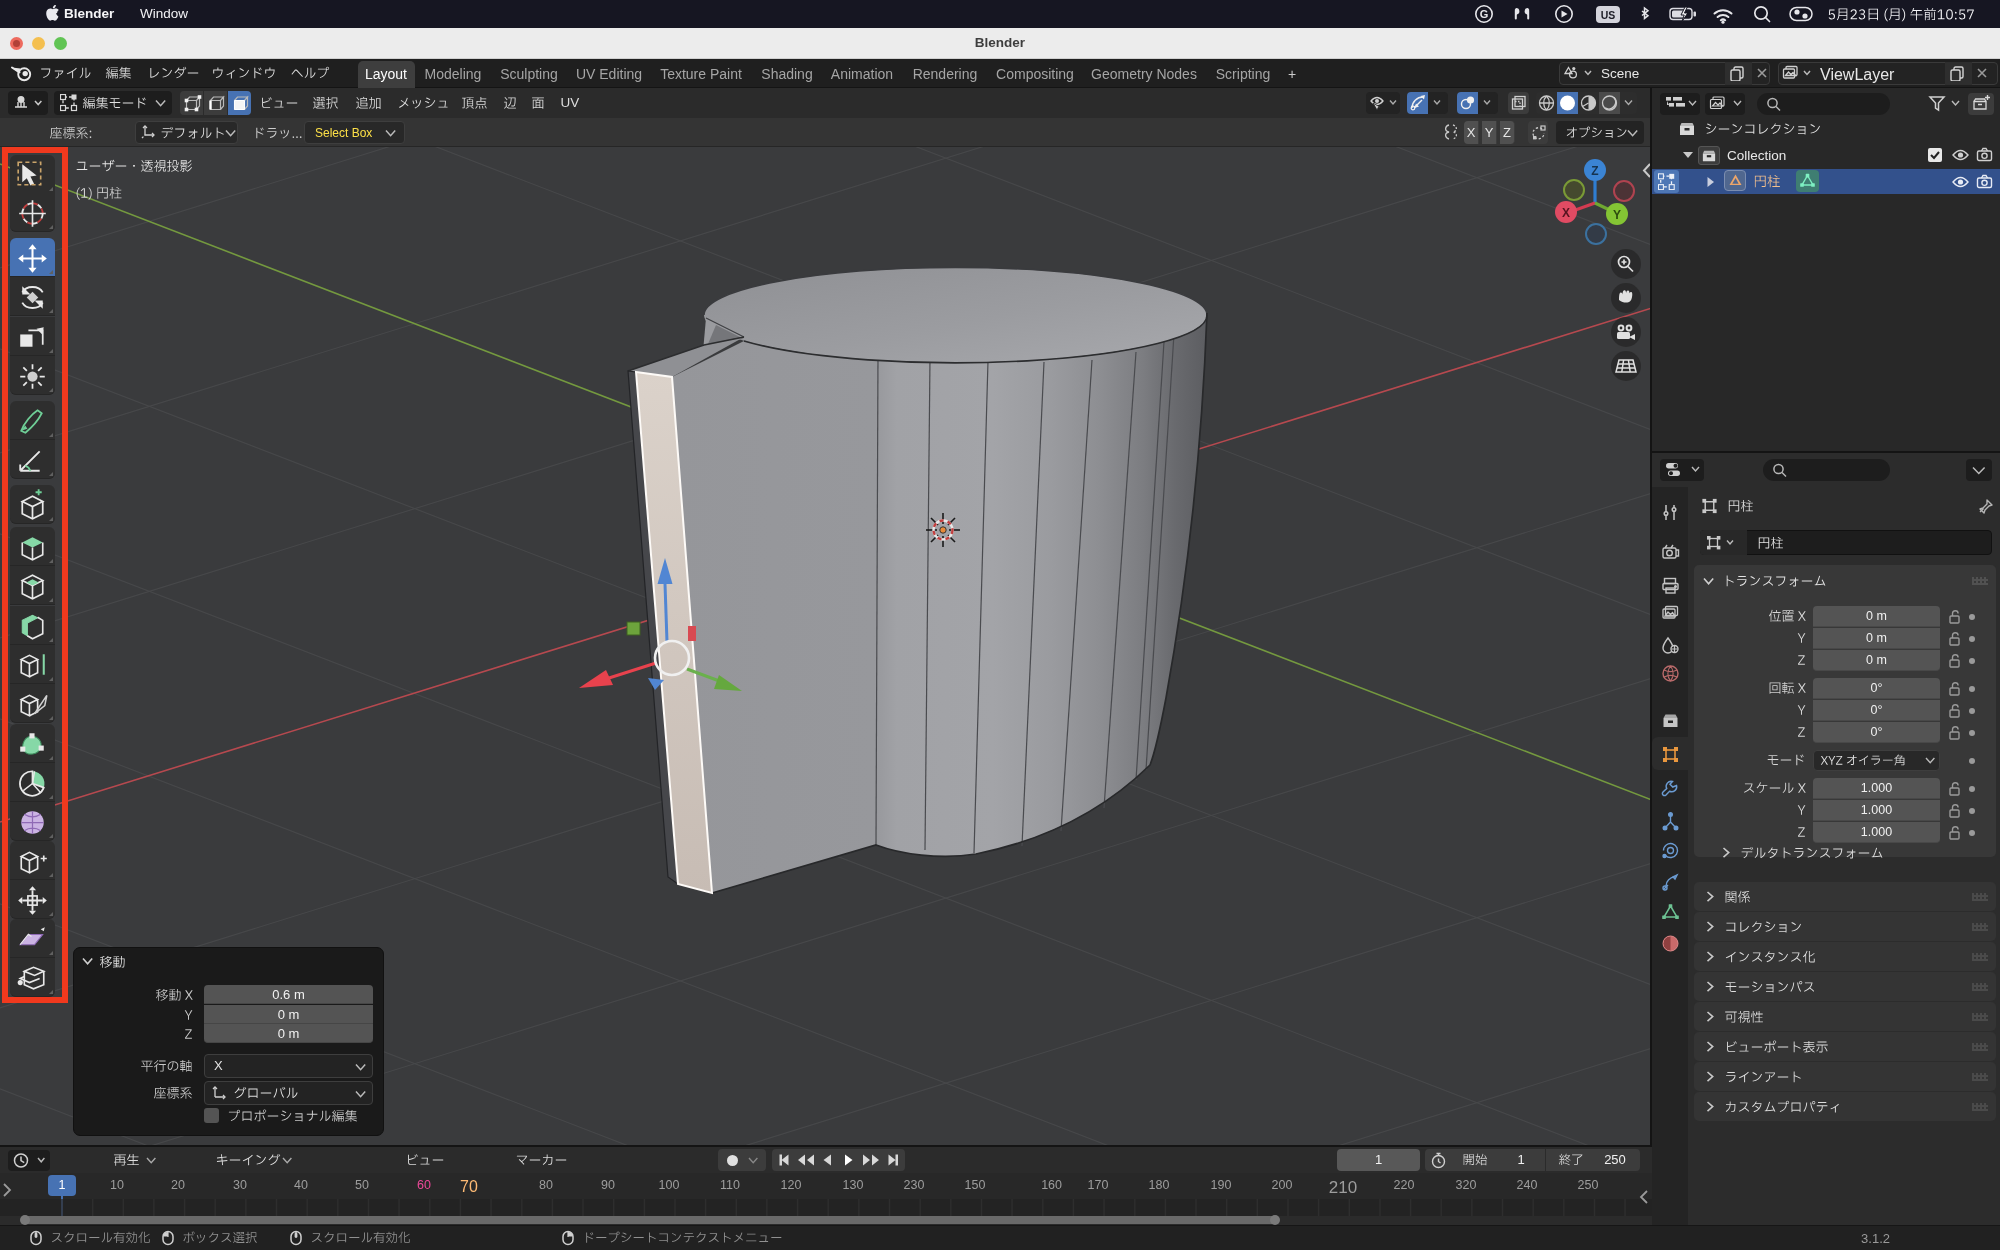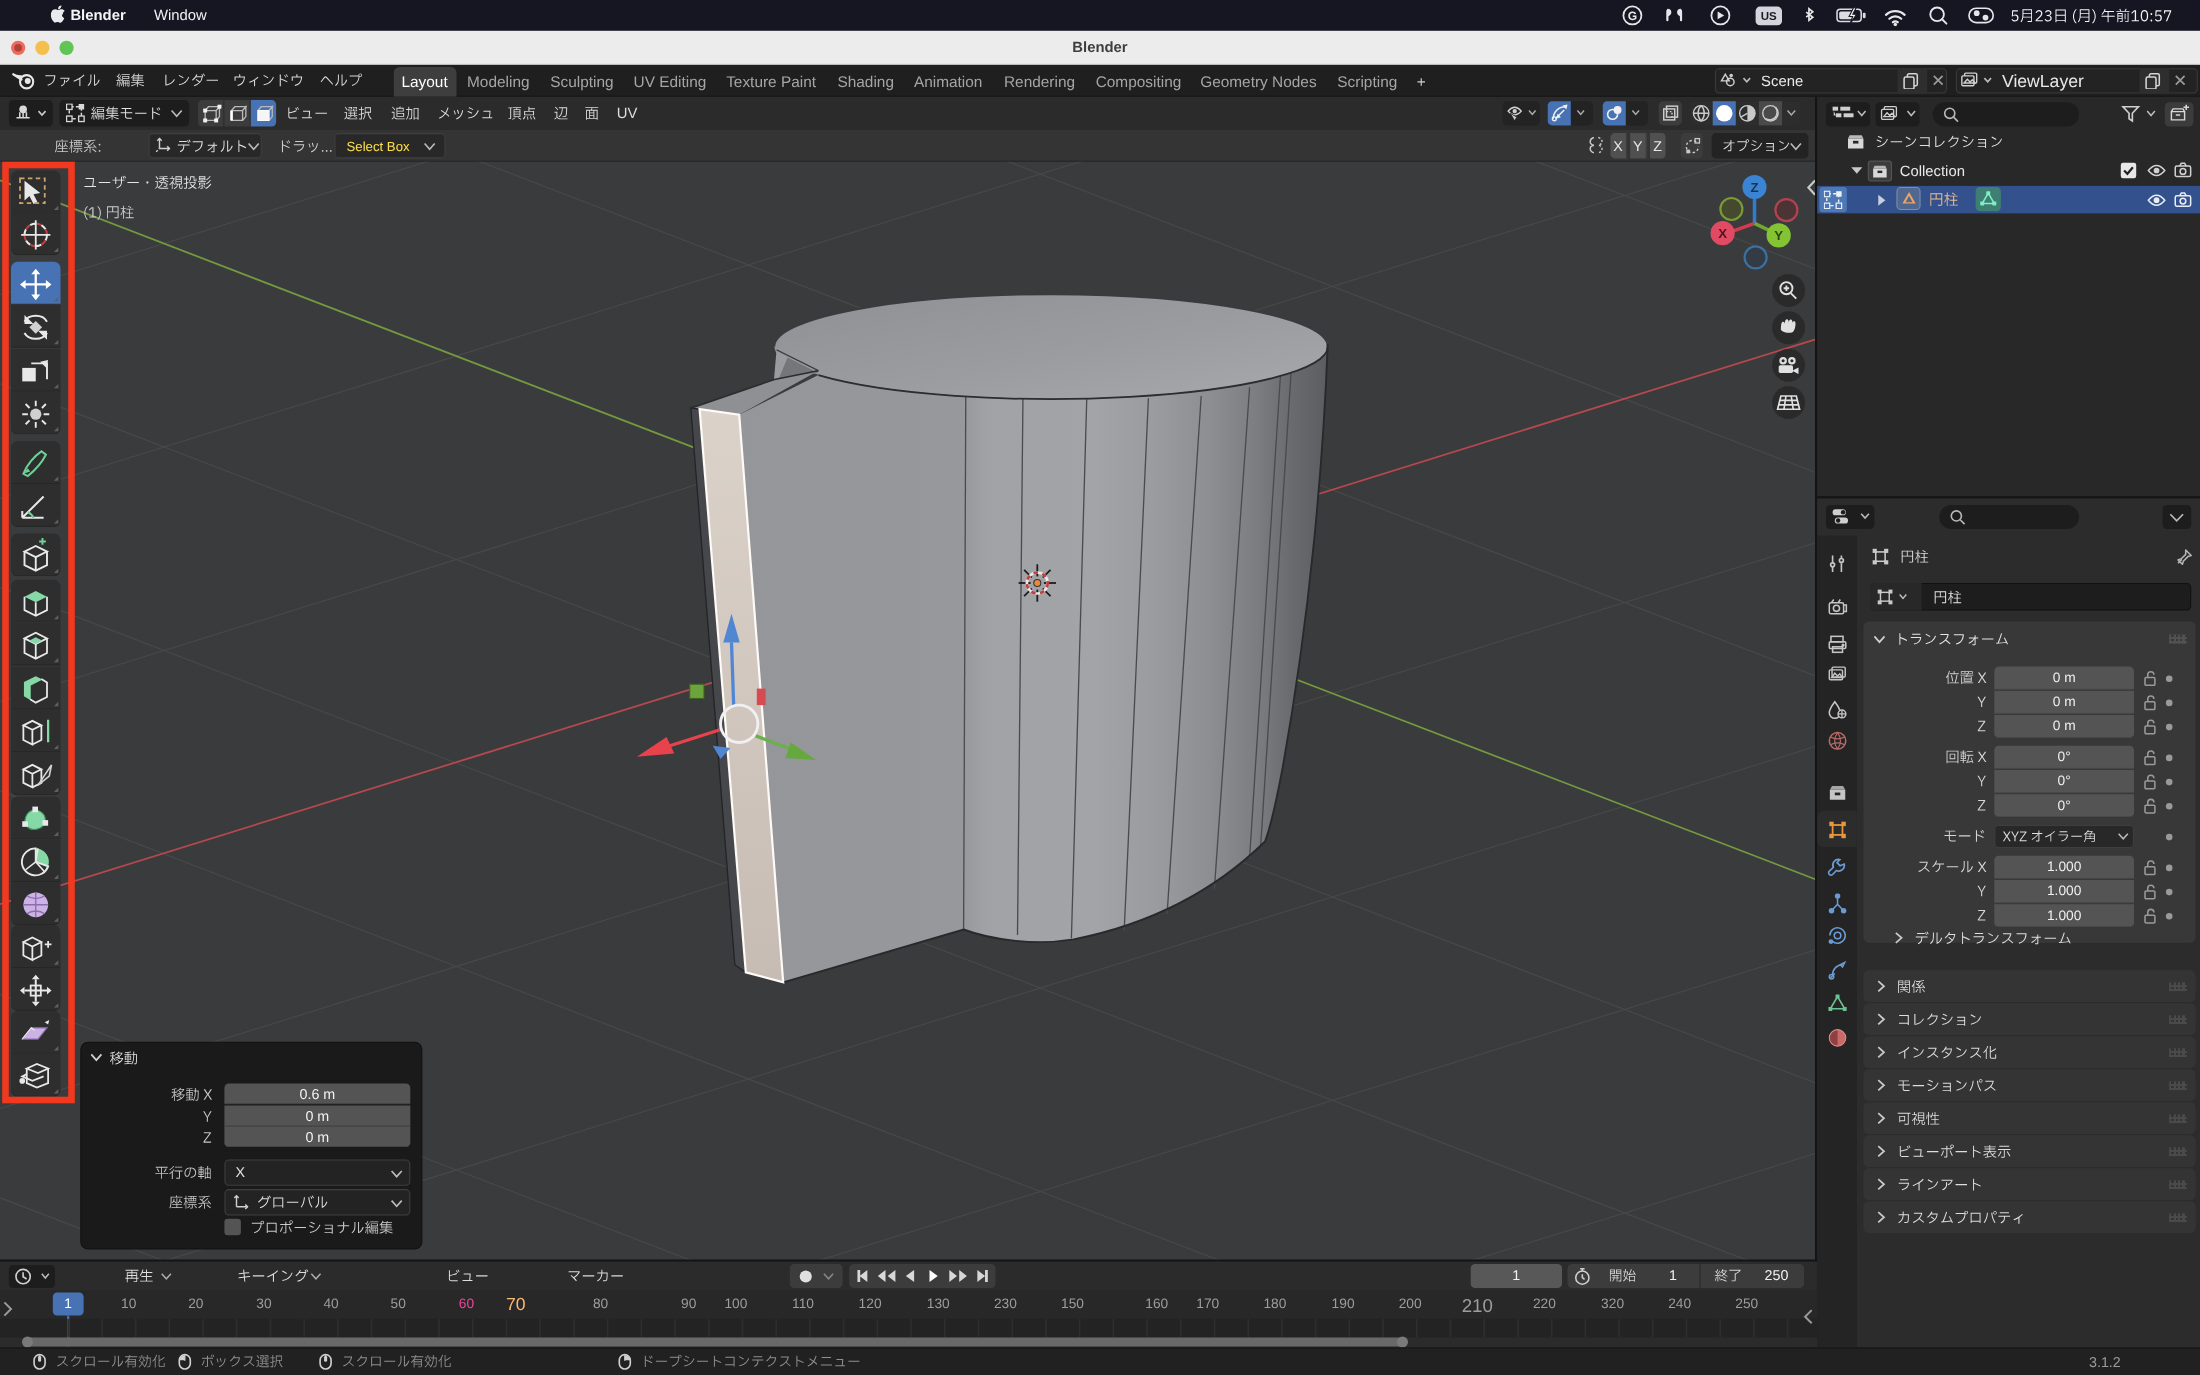--- a/index.html
+++ b/index.html
@@ -1338,21 +1338,21 @@
   </svg>
 <div class="abs" style="left:1592px;top:1149px;width:46px;height:22px;color:#f0f0f0;font-size:13px;text-align:center;line-height:22px">250</div>
 <div class="abs" style="left:92px;top:1178px;width:50px;text-align:center;color:#9d9d9d;font-size:12.5px">10</div>
 <div class="abs" style="left:153px;top:1178px;width:50px;text-align:center;color:#9d9d9d;font-size:12.5px">20</div>
 <div class="abs" style="left:215px;top:1178px;width:50px;text-align:center;color:#9d9d9d;font-size:12.5px">30</div>
 <div class="abs" style="left:276px;top:1178px;width:50px;text-align:center;color:#9d9d9d;font-size:12.5px">40</div>
 <div class="abs" style="left:337px;top:1178px;width:50px;text-align:center;color:#9d9d9d;font-size:12.5px">50</div>
 <div class="abs" style="left:399px;top:1178px;width:50px;text-align:center;color:#ec4899;font-size:12.5px">60</div>
 <div class="abs" style="left:460px;top:1178px;width:50px;text-align:left;color:#fdba74;font-size:16px">70</div>
 <div class="abs" style="left:521px;top:1178px;width:50px;text-align:center;color:#9d9d9d;font-size:12.5px">80</div>
-<div class="abs" style="left:583px;top:1178px;width:50px;text-align:right;color:#9d9d9d;font-size:12.5px">90</div>
+<div class="abs" style="left:583px;top:1178px;width:50px;text-align:center;color:#9d9d9d;font-size:12.5px">90</div>
 <div class="abs" style="left:644px;top:1178px;width:50px;text-align:center;color:#9d9d9d;font-size:12.5px">100</div>
 <div class="abs" style="left:705px;top:1178px;width:50px;text-align:center;color:#9d9d9d;font-size:12.5px">110</div>
 <div class="abs" style="left:766px;top:1178px;width:50px;text-align:center;color:#9d9d9d;font-size:12.5px">120</div>
 <div class="abs" style="left:828px;top:1178px;width:50px;text-align:center;color:#9d9d9d;font-size:12.5px">130</div>
 <div class="abs" style="left:889px;top:1178px;width:50px;text-align:center;color:#9d9d9d;font-size:12.5px">230</div>
 <div class="abs" style="left:950px;top:1178px;width:50px;text-align:center;color:#9d9d9d;font-size:12.5px">150</div>
 <div class="abs" style="left:1012px;top:1178px;width:50px;text-align:right;color:#9d9d9d;font-size:12.5px">160</div>
 <div class="abs" style="left:1073px;top:1178px;width:50px;text-align:center;color:#9d9d9d;font-size:12.5px">170</div>
 <div class="abs" style="left:1134px;top:1178px;width:50px;text-align:center;color:#9d9d9d;font-size:12.5px">180</div>
 <div class="abs" style="left:1196px;top:1178px;width:50px;text-align:center;color:#9d9d9d;font-size:12.5px">190</div>
@@ -1461,12 +1461,12 @@
 <svg class="abs" style="left:560px;top:1230px" width="16" height="16" viewBox="0 0 16 16">
     <rect x="3" y="1.5" width="10" height="13" rx="5" fill="none" stroke="#cfcfcf" stroke-width="1.5"></rect>
     <path d="M8 2v5" stroke="#cfcfcf" stroke-width="1.2"></path>
     <path d="M8 2a5 5 0 0 1 5 4.5H8z" fill="#cfcfcf"></path>
   </svg>
 <svg class="jt " style="left:582.0px;top:1229.2px" width="202" height="18">
     <g transform="translate(0.5,13.2)">
       <path d="M10.1 -7.4Q9.5 -8.7 8.9 -9.6L9.6 -9.9Q10.3 -8.8 10.8 -7.7ZM4.6 -9.7V-6.2Q7.6 -5.2 10.5 -3.7L10.1 -2.9Q7.2 -4.4 4.6 -5.3V0.5H3.7V-9.7ZM8.7 -6.8Q8.2 -7.9 7.5 -9.0L8.2 -9.3Q9.0 -8.0 9.4 -7.1Z M23.8 -4.3H13.8V-5.2H23.8Z M37.1 -9.1Q37.1 -8.4 36.7 -8.0Q36.3 -7.6 35.6 -7.6Q35.3 -7.6 35.0 -7.7Q34.8 -4.5 33.2 -2.6Q31.6 -0.6 28.6 0.3L28.2 -0.6Q30.1 -1.2 31.4 -2.2Q32.6 -3.1 33.3 -4.5Q34.0 -5.9 34.1 -7.9H26.4V-8.8H34.1Q34.0 -8.9 34.0 -9.1Q34.0 -9.8 34.5 -10.2Q34.9 -10.6 35.6 -10.6Q36.3 -10.6 36.7 -10.2Q37.1 -9.8 37.1 -9.1ZM36.5 -9.2Q36.5 -9.6 36.2 -9.8Q36.0 -10.0 35.6 -10.0Q35.2 -10.0 34.9 -9.8Q34.7 -9.6 34.7 -9.2V-9.0Q34.7 -8.7 34.9 -8.4Q35.2 -8.2 35.6 -8.2Q36.0 -8.2 36.2 -8.4Q36.5 -8.7 36.5 -9.0Z M43.7 -7.4Q42.9 -7.9 41.9 -8.3Q40.9 -8.7 40.0 -9.0L40.3 -9.8Q41.1 -9.5 42.2 -9.1Q43.2 -8.7 44.1 -8.2ZM39.5 -0.9Q41.7 -1.2 43.3 -2.0Q44.9 -2.7 46.0 -4.1Q47.2 -5.4 48.1 -7.5L48.9 -6.9Q47.5 -3.8 45.3 -2.1Q43.2 -0.5 39.8 0.0ZM42.7 -4.3Q41.8 -4.7 40.8 -5.1Q39.8 -5.5 39.0 -5.8L39.2 -6.6Q40.1 -6.3 41.1 -5.9Q42.2 -5.5 43.1 -5.1Z M61.2 -4.3H51.2V-5.2H61.2Z M72.9 -3.0Q70.1 -4.5 67.4 -5.4V0.4H66.5V-9.8H67.4V-6.4Q70.4 -5.3 73.3 -3.8Z M85.3 0.0H84.4V-1.1H76.7V-1.9H84.4V-7.9H76.9V-8.7H85.3Z M93.2 -6.4Q91.4 -7.6 89.3 -8.6L89.8 -9.3Q91.9 -8.3 93.7 -7.1ZM89.5 -1.1Q91.7 -1.5 93.2 -2.3Q94.8 -3.1 95.9 -4.4Q97.0 -5.7 97.8 -7.7L98.6 -7.2Q97.4 -4.2 95.2 -2.5Q93.1 -0.8 89.8 -0.2Z M102.4 -9.3H110.4V-8.4H102.4ZM111.5 -6.2V-5.4H107.0V-4.6Q107.0 -2.7 106.1 -1.5Q105.3 -0.4 103.5 0.4L103.0 -0.4Q104.7 -1.1 105.4 -2.1Q106.1 -3.0 106.1 -4.6V-5.4H101.3V-6.2Z M123.2 -8.3Q123.0 -5.1 121.1 -2.8Q119.2 -0.6 115.9 0.3L115.5 -0.5Q118.4 -1.3 120.1 -3.1Q121.8 -4.9 122.2 -7.4H117.4Q116.8 -6.6 116.2 -5.9Q115.5 -5.2 114.5 -4.5L114.0 -5.2Q115.3 -6.2 116.3 -7.4Q117.2 -8.6 117.8 -10.0L118.7 -9.8Q118.3 -8.9 117.9 -8.3Z M135.7 -0.1Q133.9 -1.9 131.9 -3.3Q130.9 -2.3 129.7 -1.4Q128.4 -0.6 126.8 -0.0L126.4 -0.8Q129.3 -2.0 131.2 -3.9Q133.1 -5.8 133.6 -8.2H127.3V-9.0H134.6Q134.6 -8.5 134.5 -7.8Q134.0 -5.7 132.5 -3.9Q134.5 -2.5 136.3 -0.7Z M147.9 -3.0Q145.1 -4.5 142.4 -5.4V0.4H141.5V-9.8H142.4V-6.4Q145.4 -5.3 148.3 -3.8Z M160.0 -1.6Q158.7 -2.8 157.3 -3.9Q155.2 -1.2 152.1 0.1L151.6 -0.7Q154.6 -1.9 156.5 -4.5Q154.7 -5.9 153.1 -6.8L153.6 -7.5Q155.3 -6.5 157.0 -5.2Q158.2 -7.0 159.0 -9.7L159.9 -9.4Q159.1 -6.7 157.8 -4.7Q159.3 -3.5 160.5 -2.3Z M173.0 -7.7H164.5V-8.5H173.0ZM173.8 -0.9H163.7V-1.8H173.8Z M185.6 -1.1V-0.2H176.9V-1.1H182.7Q183.0 -3.5 183.1 -5.9H177.9V-6.8H184.1Q184.0 -4.0 183.6 -1.1Z M198.8 -4.3H188.8V-5.2H198.8Z" fill="#909090"></path>
     </g>
   </svg>
-<div class="abs" style="left:1828px;top:1231px;width:100px;text-align:right;color:#9a9a9a;font-size:13px">3.1.2</div>
+<div class="abs" style="left:1790px;top:1231px;width:100px;text-align:right;color:#9a9a9a;font-size:13px">3.1.2</div>
 </body></html>

